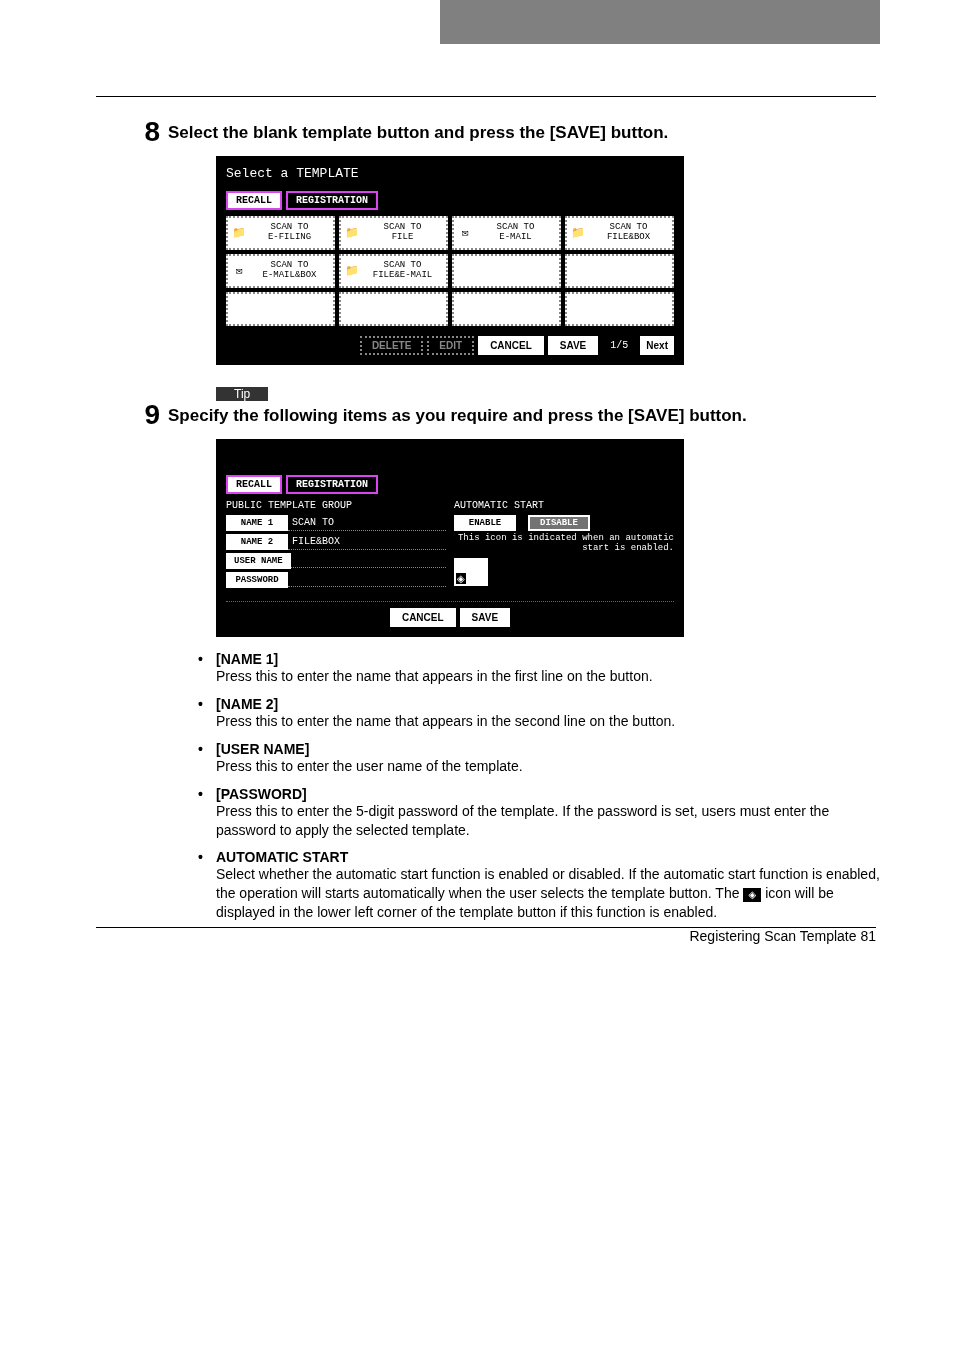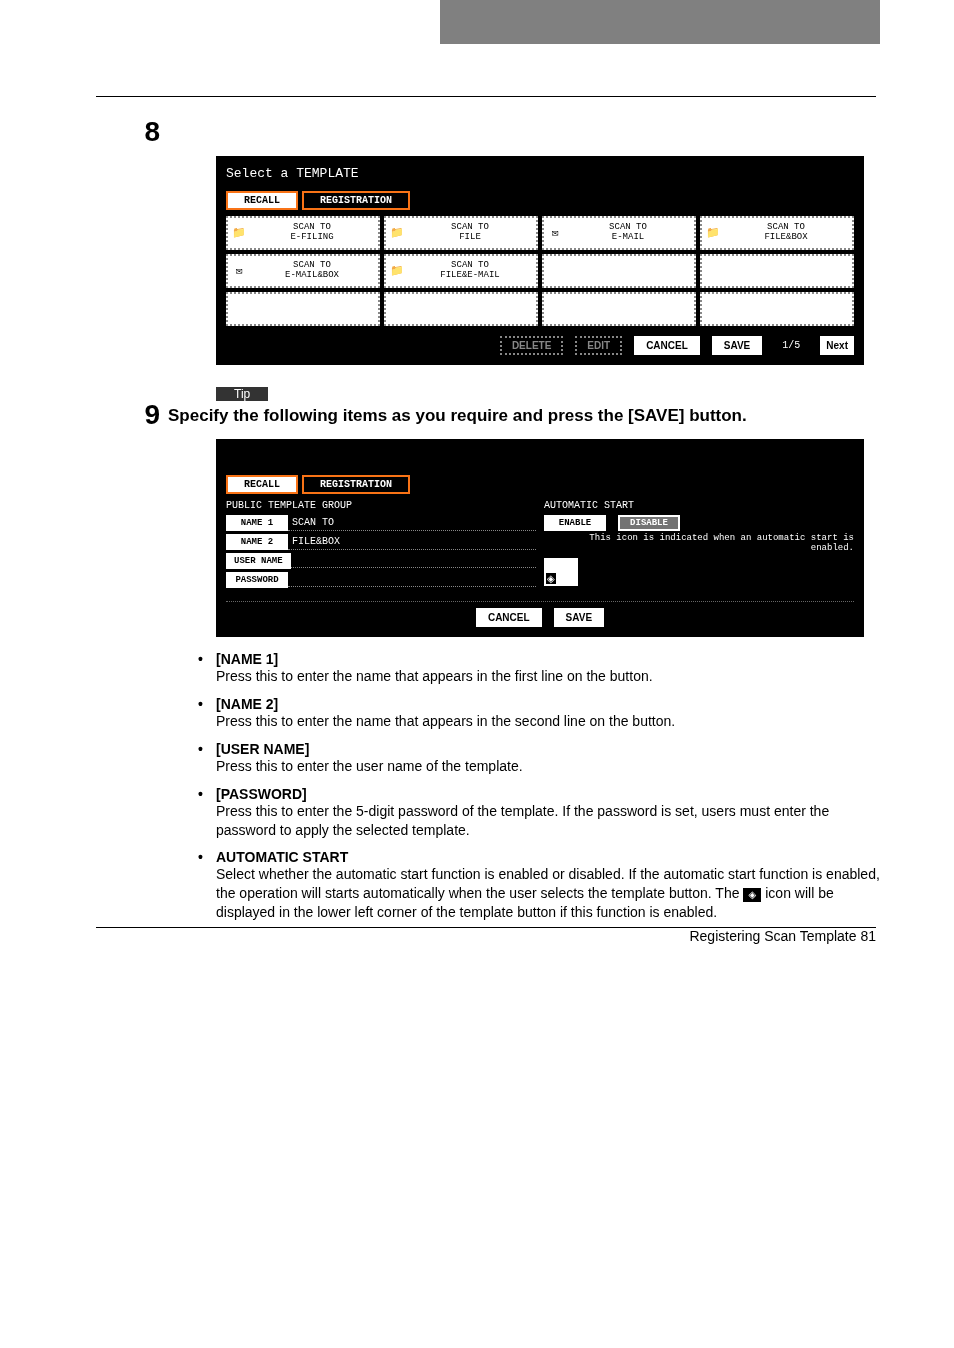--- a/index.html
+++ b/index.html
@@ -4,31 +4,31 @@
 <style>
   * { margin: 0; padding: 0; box-sizing: border-box; }
   body { font-family: Arial, Helvetica, sans-serif; font-size: 14px; background: #fff; color: #000; width: 954px; }
   .page { width: 954px; position: relative; padding-bottom: 60px; }
   .gray-stub { position: absolute; top: 0; left: 440px; width: 440px; height: 44px; background: #808080; }
   .rule-top { position: absolute; top: 96px; left: 96px; width: 780px; height: 1px; background: #000; }
   .content { padding-top: 118px; padding-left: 168px; width: 880px; }
   .step { display: flex; align-items: flex-start; margin-bottom: 10px; }
   .step-num { font-size: 28px; font-weight: bold; width: 48px; margin-left: -48px; text-align: right; padding-right: 8px; line-height: 1; }
   .step-text { font-size: 17px; font-weight: bold; line-height: 1.25; padding-top: 4px; }
-  .screen { background: #000; margin: 10px 0 14px 48px; padding: 10px; width: 648px; }
+  .screen { background: #000; margin: 10px 0 14px 48px; padding: 10px; width: 468px; }
   .screen-title { color: #fff; font-family: "Courier New", monospace; font-size: 13px; margin-bottom: 10px; }
   .tabs { display: flex; gap: 4px; margin-bottom: 6px; }
-  .tab { font-family: "Courier New", monospace; font-size: 10px; font-weight: bold; padding: 2px 16px; border: 2px solid #f97316; background: #fff; color: #000; }
+  .tab { font-family: "Courier New", monospace; font-size: 10px; font-weight: bold; padding: 2px 8px; border: 2px solid #d946ef; background: #fff; color: #000; }
   .tab.active { background: #000; color: #fff; }
   .tmpl-grid { display: grid; grid-template-columns: repeat(4, 1fr); gap: 4px; }
   .tmpl-btn { background: #fff; border: 2px dotted #888; height: 34px; display: flex; align-items: center; justify-content: center; font-family: "Courier New", monospace; font-size: 9px; text-align: center; line-height: 1.1; padding: 2px; position: relative; }
   .tmpl-btn.empty { background: #fff; }
   .tmpl-text { flex: 1; }
   .icn { width: 18px; font-size: 11px; }
-  .btnrow { display: flex; gap: 12px; margin-top: 10px; align-items: center; justify-content: flex-end; }
+  .btnrow { display: flex; gap: 4px; margin-top: 10px; align-items: center; justify-content: flex-end; }
   .sbtn { border: 2px solid #fff; background: #fff; font-family: Arial, sans-serif; font-size: 10px; font-weight: bold; padding: 2px 10px; }
   .sbtn.dashed { border-style: dotted; background: #000; color: #888; border-color: #888; }
   .pgind { color: #fff; font-family: "Courier New", monospace; font-size: 10px; padding: 0 8px; }
   .tip-badge { display: inline-block; background: #333; color: #fff; font-size: 12px; padding: 0 18px; margin-left: 48px; margin-top: 8px; }
   .tip-text { margin: 8px 0 22px 48px; font-size: 14px; }
   .form-screen .row { display: flex; align-items: center; margin-bottom: 3px; }
   .form-screen .half { display: flex; width: 100%; gap: 8px; }
   .form-screen .col { flex: 1; }
   .grp-title { color: #fff; font-family: "Courier New", monospace; font-size: 10px; margin-bottom: 4px; }
   .fbtn { border: 2px solid #fff; background: #fff; color: #000; font-family: "Courier New", monospace; font-size: 9px; font-weight: bold; padding: 1px 6px; min-width: 62px; text-align: center; }
@@ -52,20 +52,21 @@
 
 <div class="page">
   <div class="gray-stub"></div>
   <div class="rule-top"></div>
 
   <div class="content">
 
     
     <div class="step">
       <div class="step-num">8</div>
+      <div class="step-text">Select the blank template button and press the [SAVE] button.</div>
     </div>
 
     <div class="screen">
       <div class="screen-title">Select a TEMPLATE</div>
       <div class="tabs">
         <div class="tab">RECALL</div>
         <div class="tab active">REGISTRATION</div>
       </div>
       <div class="tmpl-grid">
         <div class="tmpl-btn">

